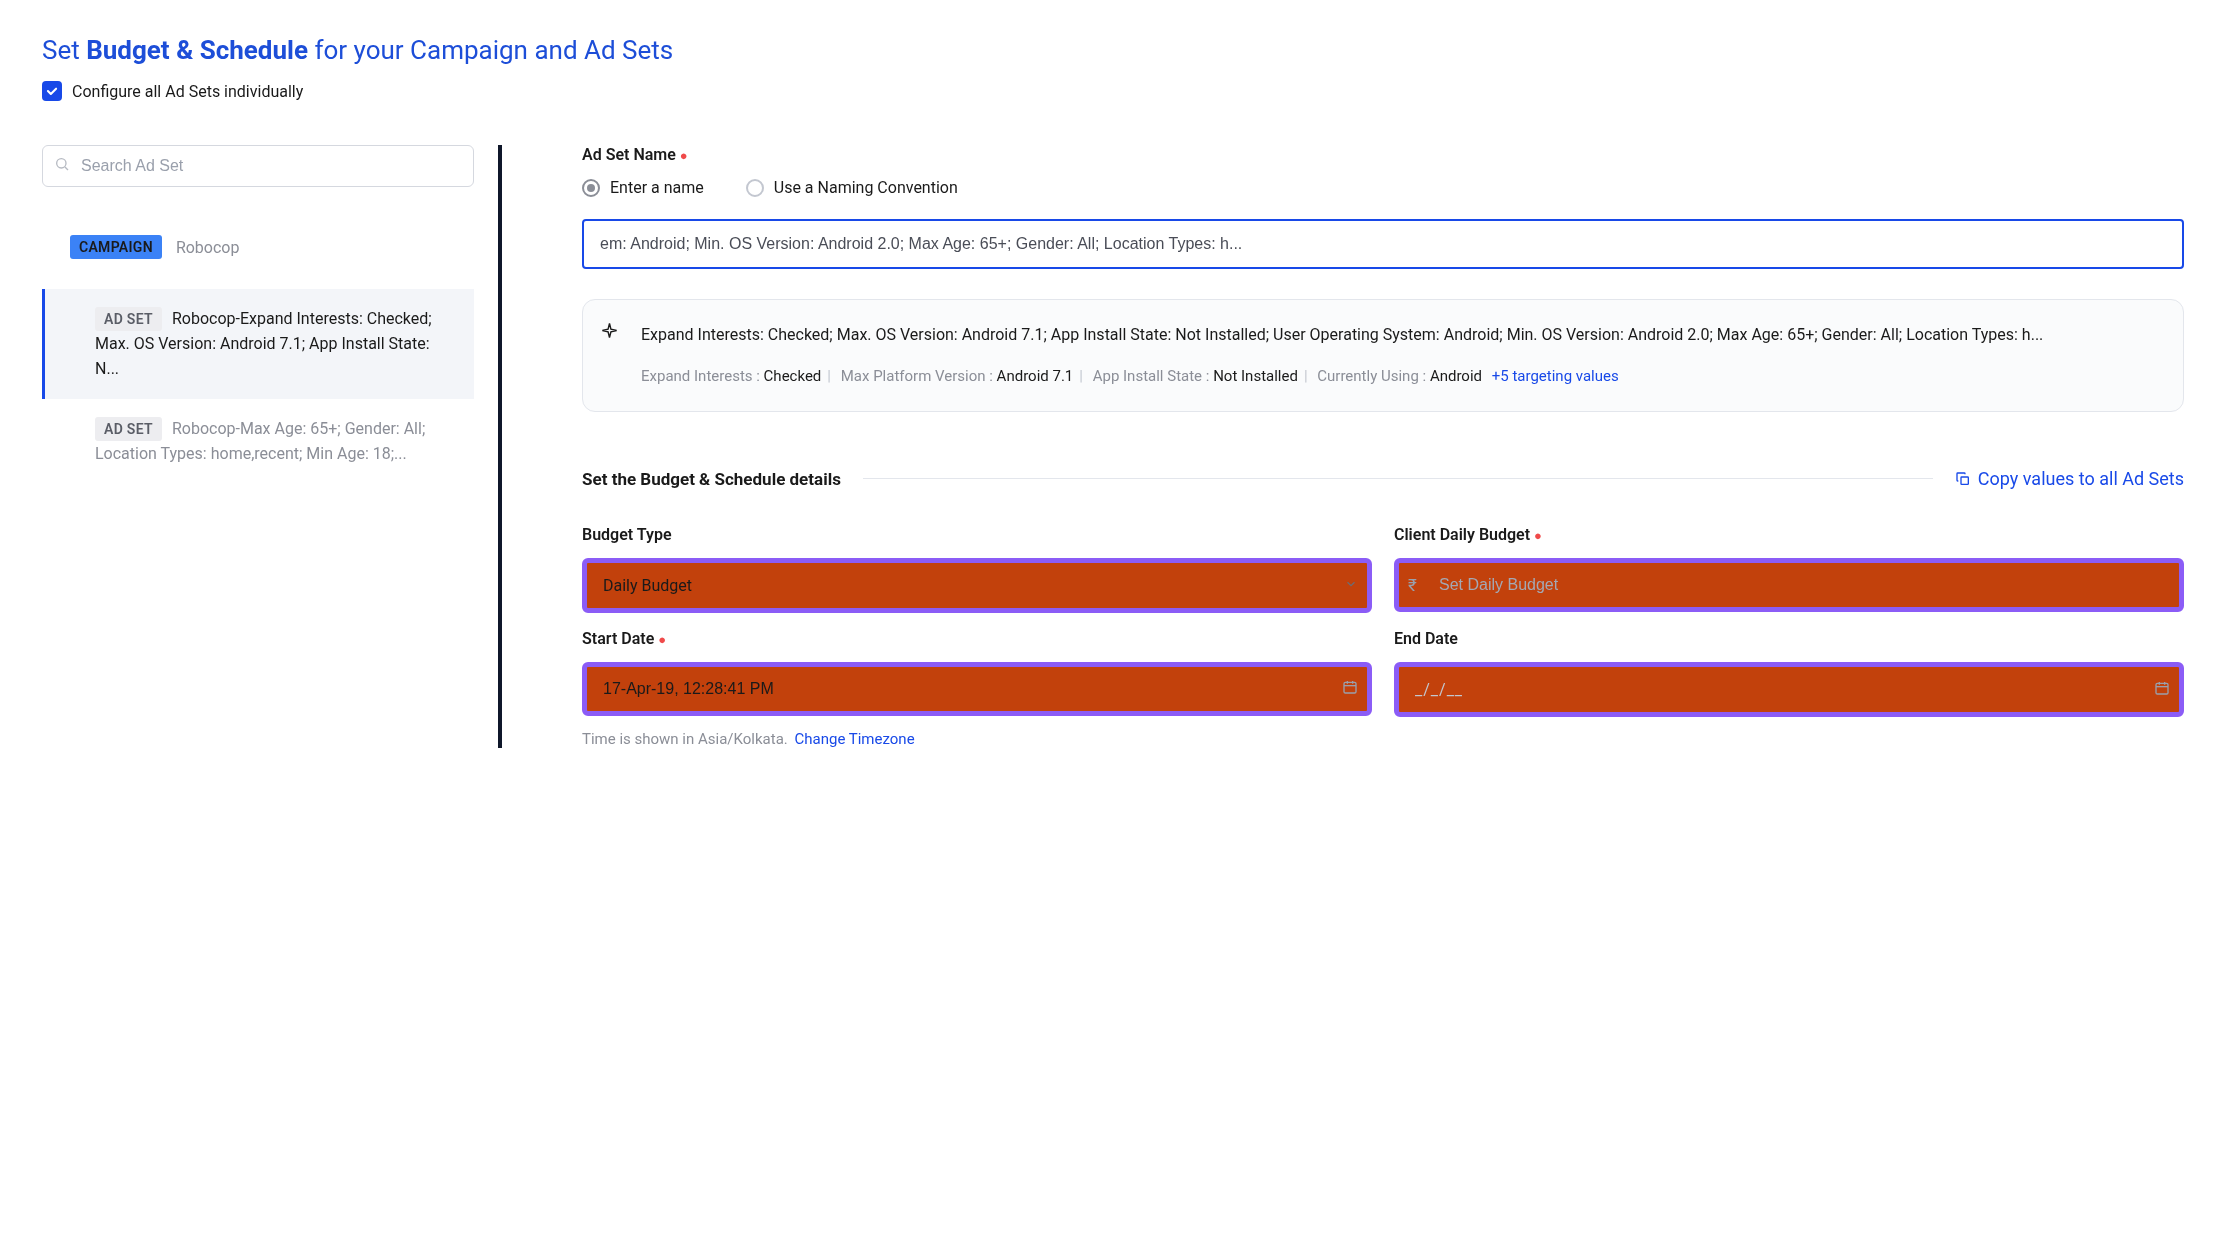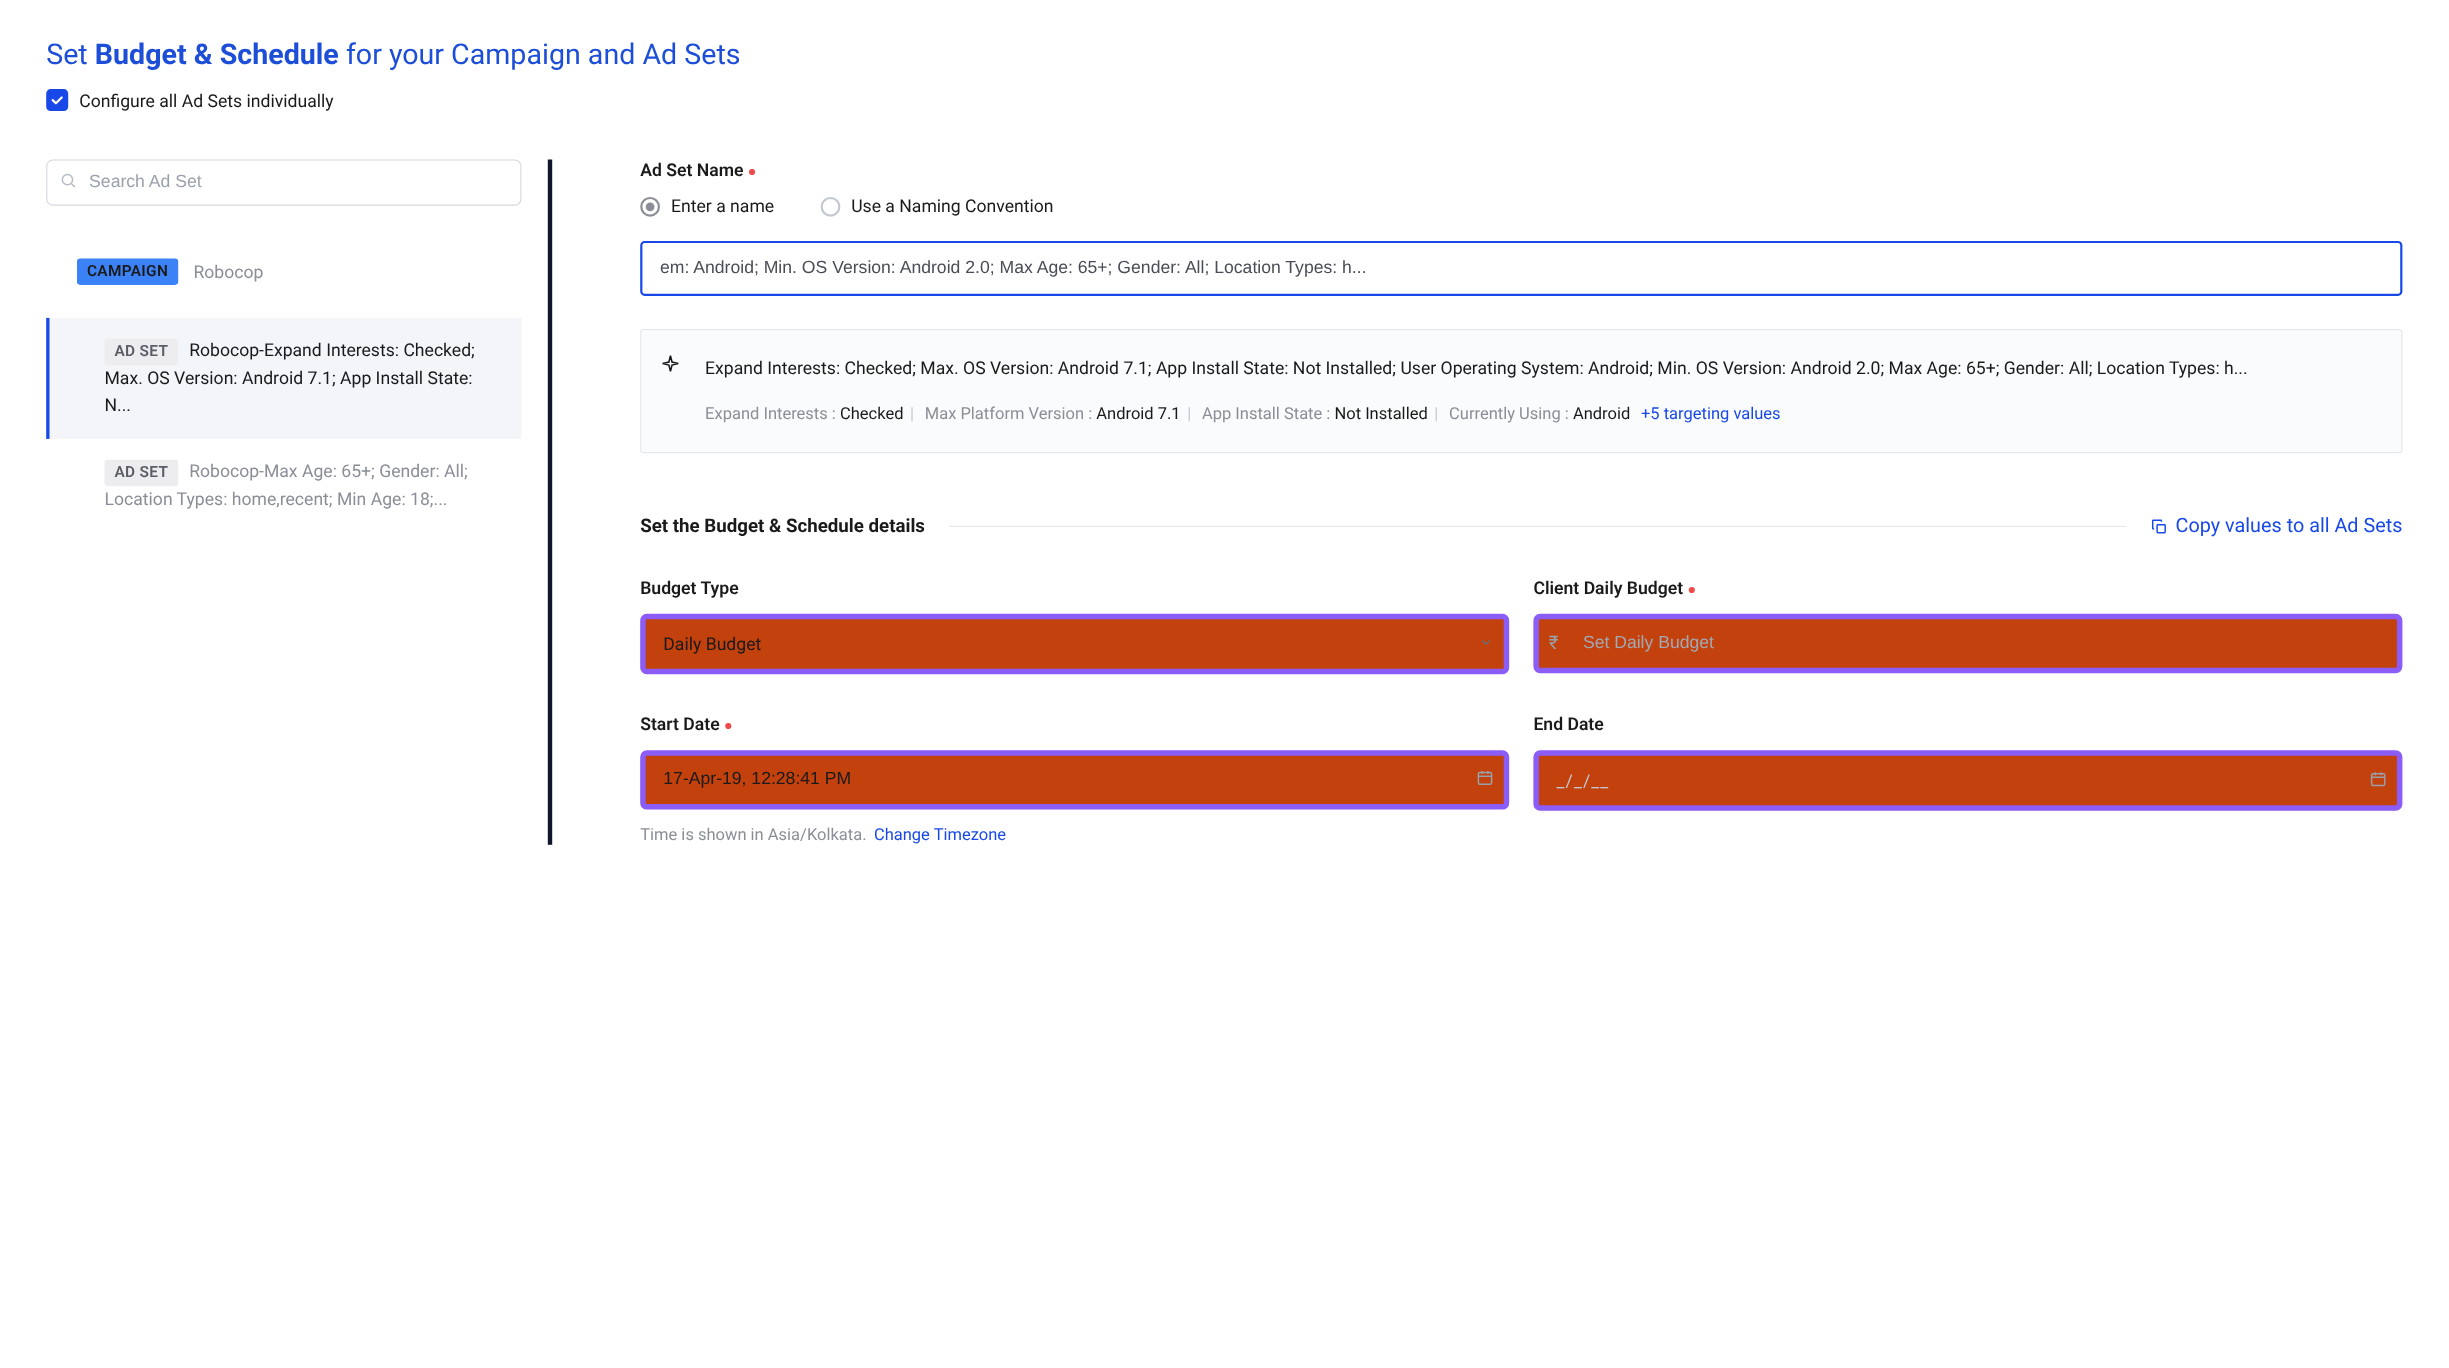--- a/index.html
+++ b/index.html
@@ -144,21 +144,21 @@
     border-radius: 4px;
     font-size: 16px;
     color: #4a4d57;
     outline: none;
     margin-bottom: 30px;
     white-space: nowrap;
     overflow: hidden;
   }
   .targeting-box {
     border: 1px solid #e3e6ec;
-    border-radius: 3px;
+    border-radius: 13px;
     padding: 22px 22px 22px 58px;
     position: relative;
     background: #fafbfc;
     margin-bottom: 56px;
   }
   .target-icon {
     position: absolute;
     left: 18px;
     top: 22px;
     color: #1a1a1a;
@@ -199,21 +199,21 @@
     align-items: center;
     gap: 7px;
     color: #1849e8;
     font-size: 18px;
     cursor: pointer;
     white-space: nowrap;
   }
   .form-grid {
     display: grid;
     grid-template-columns: 1fr 1fr;
-    gap: 36px 22px;
+    gap: 16px 22px;
   }
   .form-col { display: flex; flex-direction: column; }
   .select-wrap, .input-wrap {
     position: relative;
   }
   .select, .text-input {
     width: 100%;
     padding: 13px 16px;
     border: 5px solid #8b5cf6;
     border-radius: 6px;

